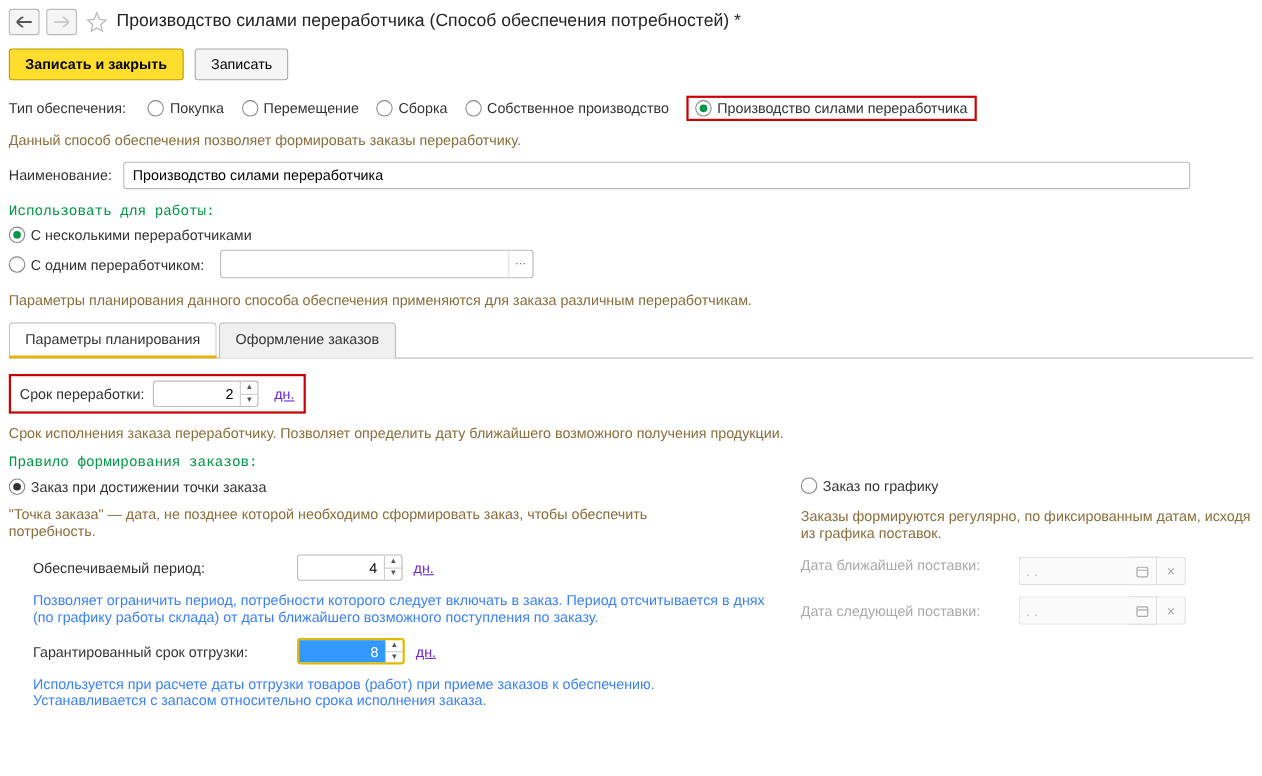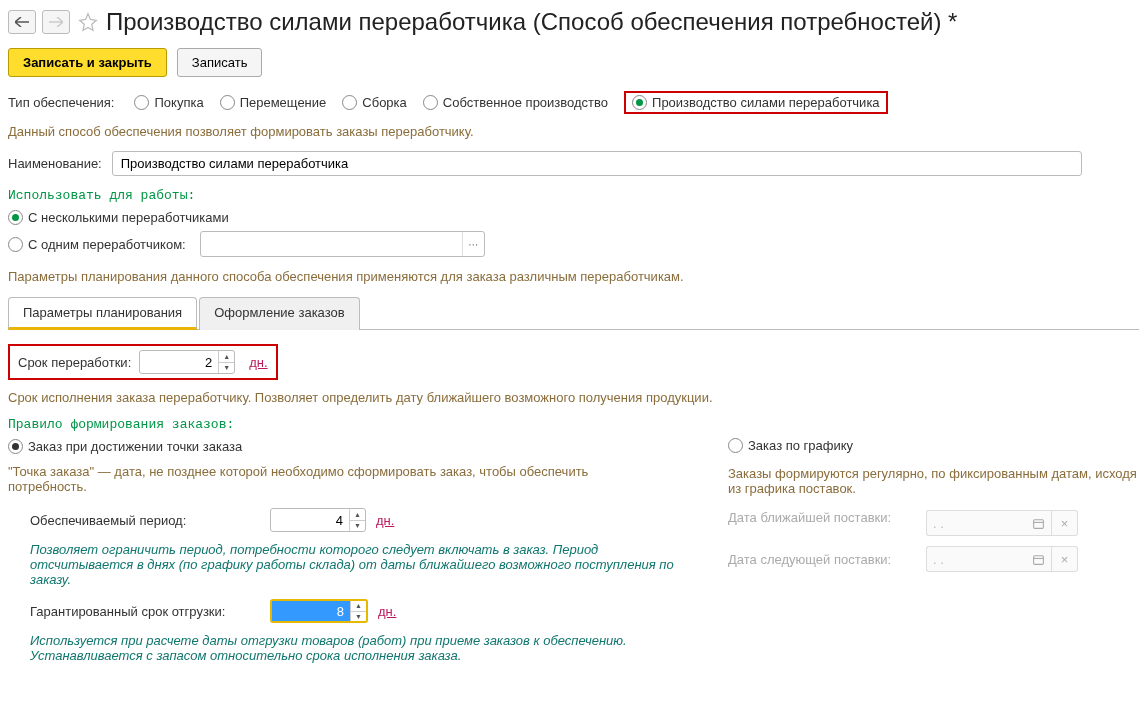--- a/index.html
+++ b/index.html
@@ -32,21 +32,21 @@
   }
   .nav-btn.disabled { color: #ccc; }
   .star-icon {
     width: 24px;
     height: 24px;
     display: inline-flex;
     align-items: center;
     justify-content: center;
   }
   .page-title {
-    font-size: 24px;
+    font-size: 16px;
     font-weight: normal;
     color: #222;
   }
   .btn-row {
     display: flex;
     gap: 10px;
     margin-bottom: 14px;
   }
   .btn {
     padding: 6px 14px;
@@ -216,21 +216,21 @@
   .spinner-btn {
     flex: 1;
     font-size: 7px;
     display: flex;
     align-items: center;
     justify-content: center;
     cursor: pointer;
     color: #555;
   }
   .spinner-btn:first-child { border-bottom: 1px solid #ccc; }
-  .unit { margin-left: 10px; color: #be185d; text-decoration: underline; }
+  .unit { margin-left: 10px; color: #6d28d9; text-decoration: underline; }
   .inline-red-box {
     border: 2px solid #cc0000;
     padding: 4px 8px;
     display: inline-flex;
     align-items: center;
     gap: 8px;
   }
   .two-col {
     display: flex;
     gap: 30px;
@@ -238,25 +238,24 @@
   .col-left { flex: 0 0 690px; }
   .col-right { flex: 1; }
   .sub-row {
     display: flex;
     align-items: center;
     margin-bottom: 10px;
     padding-left: 22px;
   }
   .sub-label { width: 240px; }
   .sub-desc {
-    color: #0f766e;
+    color: #3b82f6;
     padding-left: 22px;
     margin-bottom: 12px;
     max-width: 690px;
-    font-style: italic;
   }
   .disabled-text { color: #aaa; }
   .date-group {
     display: inline-flex;
     align-items: stretch;
     height: 26px;
   }
   .date-input {
     border: 1px solid #ddd;
     border-right: none;

